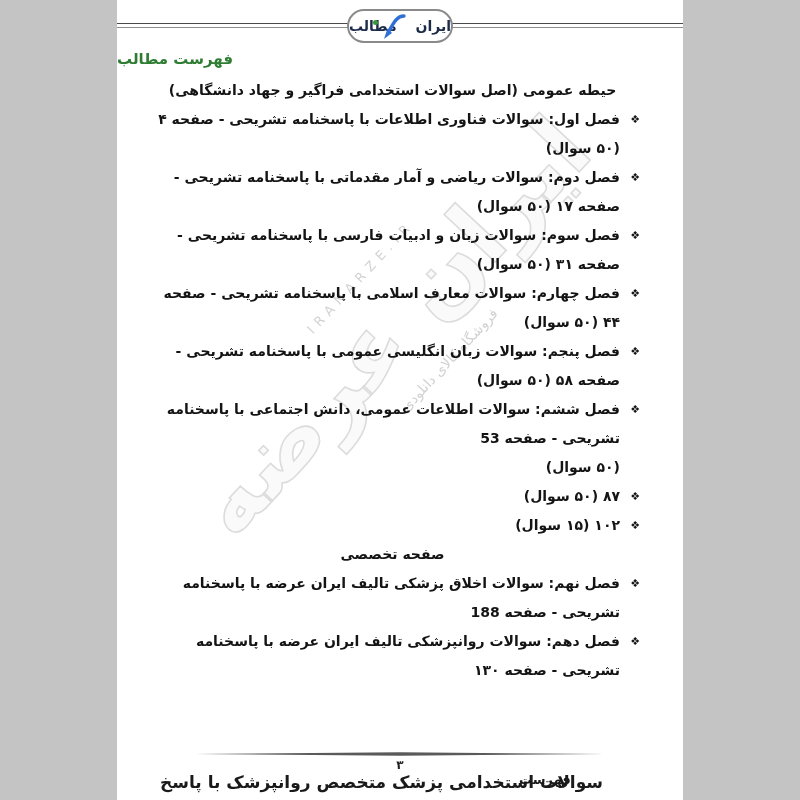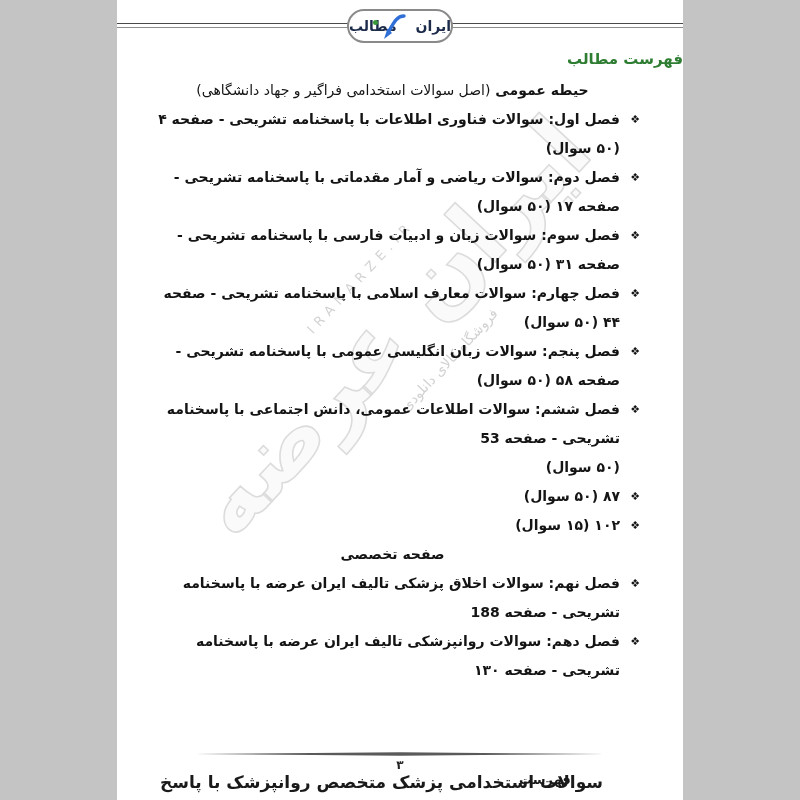--- a/index.html
+++ b/index.html
@@ -59,21 +59,21 @@
     left: 24px; top: 9px;
     width: 5px; height: 5px;
     border-radius: 50%;
     background: #3a9a3a;
     z-index: 4;
   }
   .page-title {
     position: absolute;
     top: 50px; left: 0;
     width: 100%;
-    text-align: right;
+    text-align: left;
     font-size: 15px;
     font-weight: bold;
     color: #2e7d32;
     margin: 0;
     z-index: 2;
   }
   
   .watermark {
     position: absolute;
     top: 250px; left: 38px;
@@ -118,21 +118,21 @@
     text-align: right;
     font-size: 14px;
     font-weight: bold;
     line-height: 29px;
     color: #141414;
     z-index: 1;
   }
   .toc-heading {
     text-align: center;
   }
-  .toc-heading .heading-rest { font-weight: normal; }
+  .toc-heading .heading-rest { font-weight: bold; }
   .toc-item {
     position: relative;
     padding-right: 22px;
   }
   .toc-item .bullet {
     position: absolute;
     right: 2px; top: 0;
     font-size: 11px;
     line-height: 29px;
     color: #141414;

